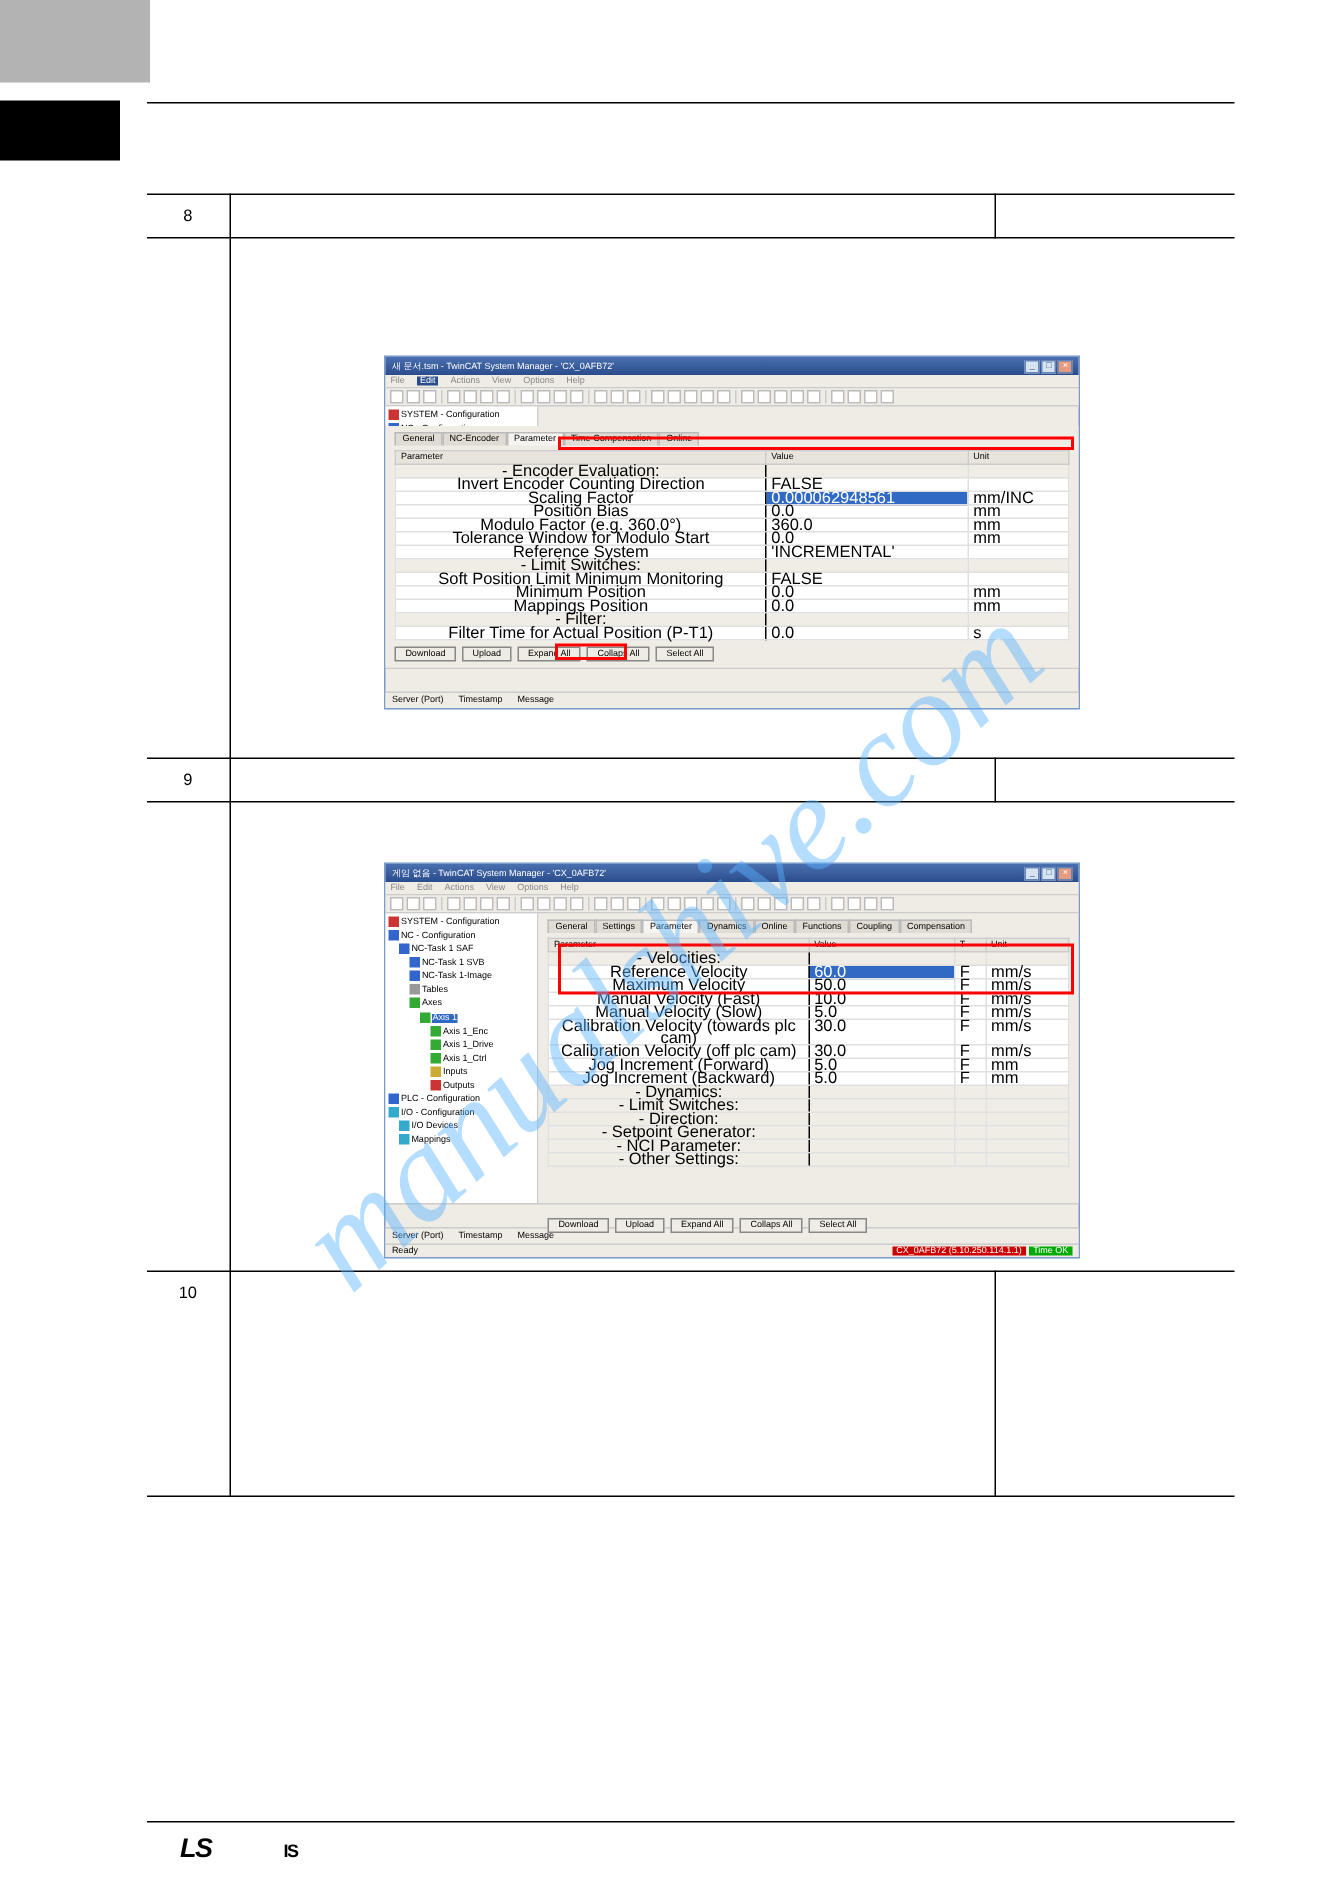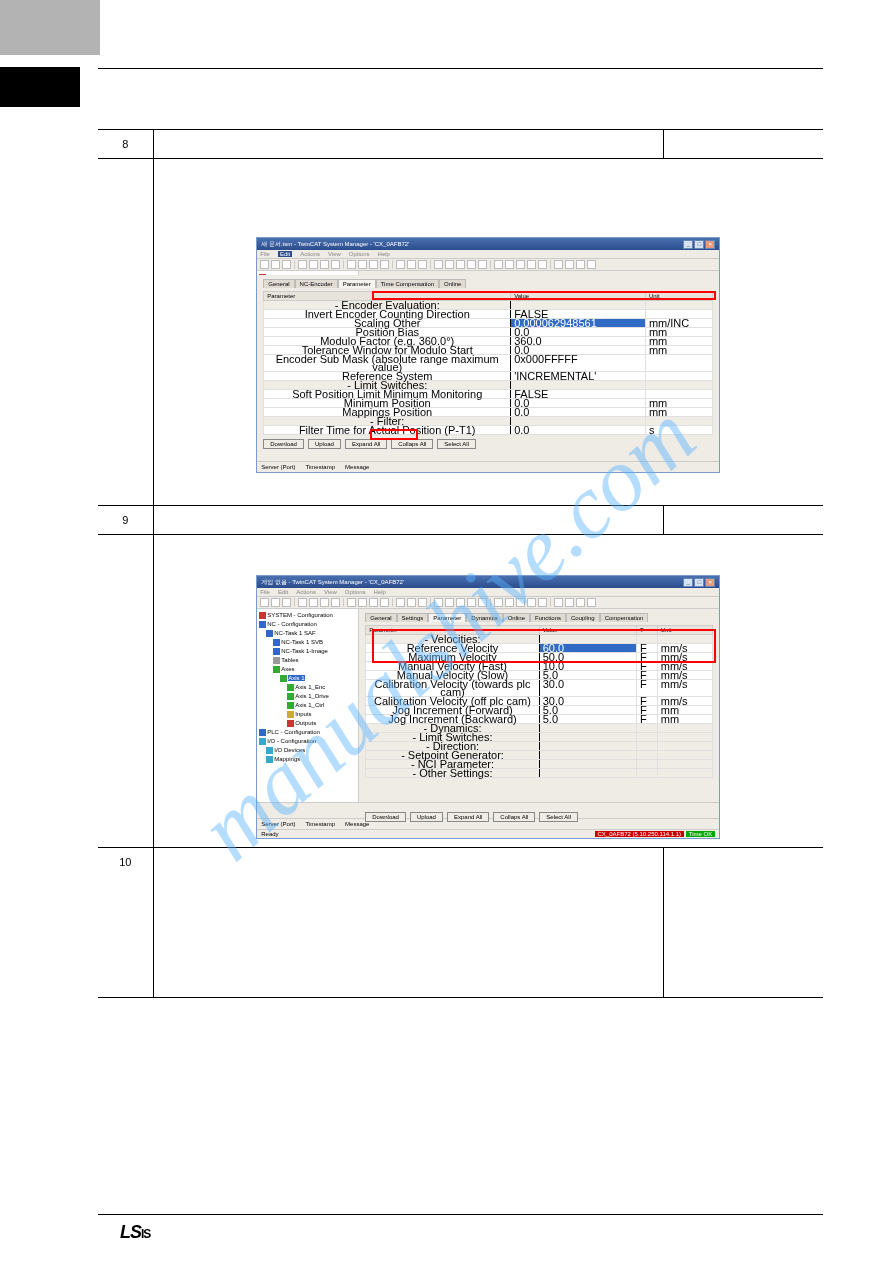--- a/index.html
+++ b/index.html
@@ -10,21 +10,21 @@
   .header-rule { border-top: 1px solid #000; width: 725px; margin-left: 0; margin-top: 40px; }
   .main-table { width: 725px; border-collapse: collapse; margin-top: 60px; }
   .main-table td { border: 1px solid #000; border-left: none; border-right: none; vertical-align: top; padding: 8px 10px; font-size: 11px; }
   .main-table td:first-child { width: 55px; border-right: 1px solid #000; text-align: center; }
   .main-table td.split-2 { width: 510px; border-right: 1px solid #000; }
   .main-table td.split-3 { width: 160px; }
   .screenshot-cell { padding: 14px 20px; }
   .watermark { position: absolute; left: 50%; top: 50%; transform: translate(-50%, -50%) rotate(-42deg); font-size: 90px; color: #5bb4ff; opacity: 0.45; font-style: italic; font-family: 'Segoe Script', 'Comic Sans MS', cursive; pointer-events: none; z-index: 5; white-space: nowrap; }
   .footer-rule { position: absolute; bottom: 48px; left: 98px; width: 725px; border-top: 1px solid #000; }
   .footer-logo { position: absolute; bottom: 20px; left: 120px; font-size: 18px; font-weight: bold; font-style: italic; letter-spacing: -1px; }
-  .footer-logo .is { font-size: 12px; font-style: normal; }
+  .footer-logo .is { font-size: 12px; font-style: normal; padding-left: 48px; }
 
   
   .mini-window { width: 464px; border: 1px solid #7a9ccc; margin: 0 auto; background: #efebe5; font-size: 6px; position: relative; }
   .mw-title { background: linear-gradient(#4a70b0, #2a4c8c); color: #fff; padding: 2px 4px; display: flex; justify-content: space-between; align-items: center; height: 12px; }
   .mw-title .wc { display: flex; gap: 1px; }
   .mw-title .wc span { width: 10px; height: 9px; background: #d8e3f2; border: 1px solid #6585b8; display: inline-block; font-size: 6px; text-align: center; line-height: 7px; color: #3a5a8c; }
   .mw-title .wc span.close { background: #e89a7c; color: #fff; }
   .mw-menu { background: #efebe5; padding: 1px 3px; display: flex; gap: 8px; color: #888; border-bottom: 1px solid #ccc; }
   .mw-menu span.active { background: #2a4c8c; color: #fff; padding: 0 2px; }
   .mw-toolbar { background: #efebe5; padding: 2px 3px; border-bottom: 1px solid #ccc; display: flex; gap: 2px; align-items: center; height: 12px; }
@@ -176,43 +176,38 @@
                         <td>- Encoder Evaluation:</td>
                         <td></td>
                         <td></td>
                       </tr>
                       <tr>
                         <td>    Invert Encoder Counting Direction</td>
                         <td>FALSE</td>
                         <td></td>
                       </tr>
                       <tr class="hl">
-                        <td>    Scaling Other</td>
+                        <td>    Scaling Factor</td>
                         <td class="sel-blue">0.000062948561</td>
                         <td>mm/INC</td>
                       </tr>
                       <tr>
                         <td>    Position Bias</td>
                         <td>0.0</td>
                         <td>mm</td>
                       </tr>
                       <tr>
                         <td>    Modulo Factor (e.g. 360.0°)</td>
                         <td>360.0</td>
                         <td>mm</td>
                       </tr>
                       <tr>
                         <td>    Tolerance Window for Modulo Start</td>
                         <td>0.0</td>
                         <td>mm</td>
-                      </tr>
-                      <tr>
-                        <td>    Encoder Sub Mask (absolute range maximum value)</td>
-                        <td>0x000FFFFF</td>
-                        <td></td>
                       </tr>
                       <tr>
                         <td>    Reference System</td>
                         <td>'INCREMENTAL'</td>
                         <td></td>
                       </tr>
                       <tr class="group">
                         <td>- Limit Switches:</td>
                         <td></td>
                         <td></td>

